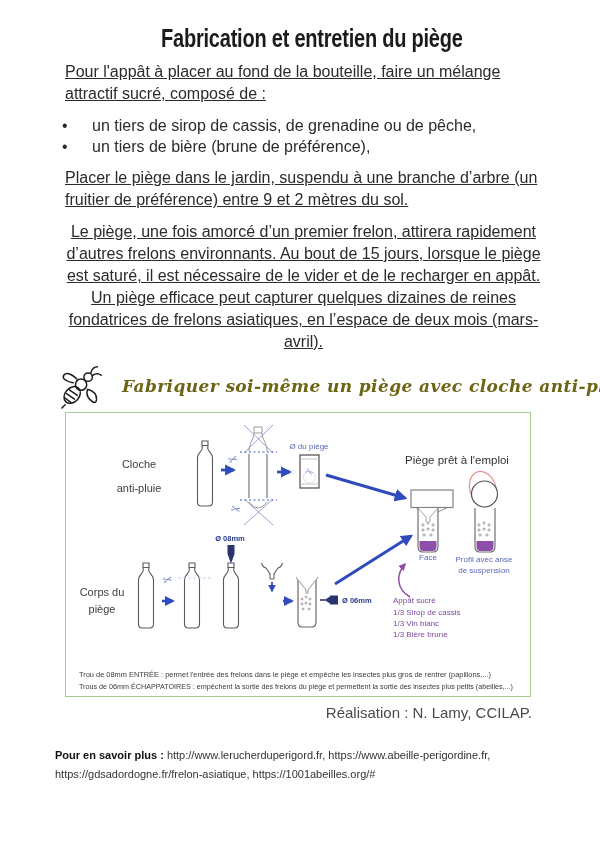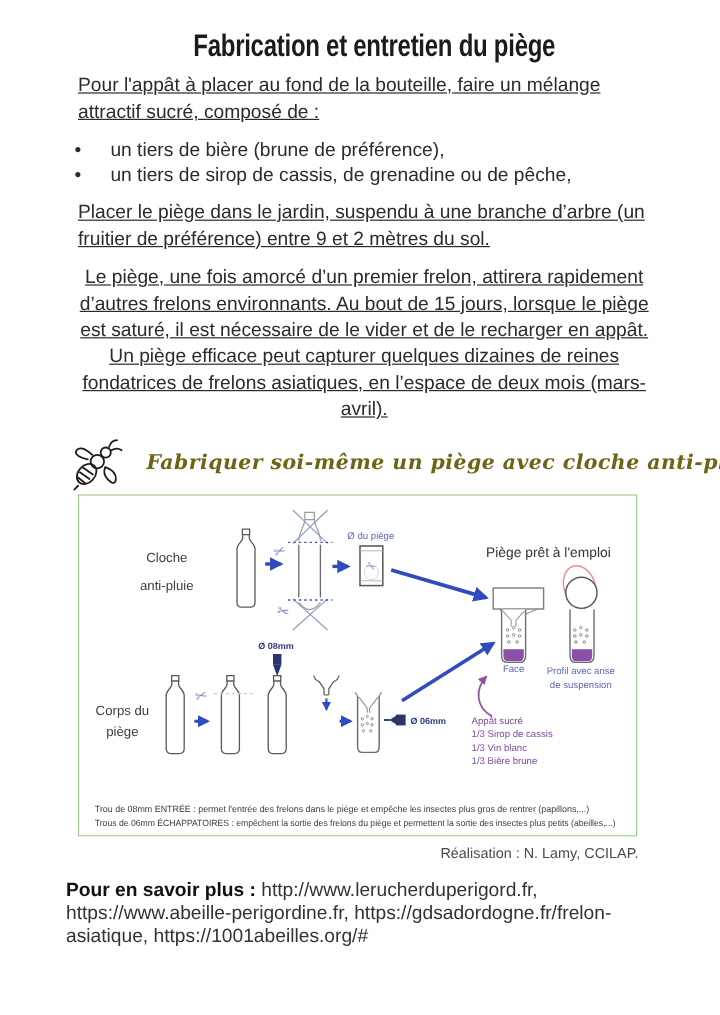--- a/index.html
+++ b/index.html
@@ -13,22 +13,22 @@
   ul.ing{list-style:none;margin:4px 0 0;padding:0;}
   ul.ing li{font-size:16px;line-height:21px;padding-left:37px;position:relative;}
   ul.ing li::before{content:"\2022";position:absolute;left:7px;color:#2b2b2b;}
   .p2{margin-top:12px;}
   .p3{margin-top:8px;line-height:21px;text-align:center;}
   .sec{margin-top:2px;display:flex;align-items:center;height:46px;}
   .bee{width:47px;height:45px;margin-left:4px;flex:none;}
   .script{font-family:"DejaVu Serif",serif;font-style:italic;color:#6d6414;font-size:17px;font-weight:700;margin-left:16px;letter-spacing:0.4px;white-space:nowrap;}
   .dbox{margin-left:10px;margin-top:3px;width:464px;height:283px;border:1.5px solid #a5cb8d;background:#fff;}
   .dbox svg{display:block;}
-  .credit{width:477px;text-align:right;font-size:12px;color:#4a4a4a;margin-top:7px;}
-  .footer{margin:15px 0 0;font-size:16px;line-height:19px;color:#333;overflow-wrap:break-word;}
+  .credit{width:477px;text-align:right;font-size:15px;color:#4a4a4a;margin-top:7px;}
+  .footer{margin:25px 0 0;font-size:11px;line-height:19px;color:#333;overflow-wrap:break-word;}
   .footer b{color:#111;}
   
   .dl{font-family:"Liberation Sans",sans-serif;font-size:11px;fill:#3d3d3d;}
   .bl{font-family:"Liberation Sans",sans-serif;font-size:8px;fill:#5b68b8;}
   .pl{font-family:"Liberation Sans",sans-serif;font-size:8px;fill:#7d4a9e;}
   .nv{font-family:"Liberation Sans",sans-serif;font-size:7.5px;font-weight:bold;fill:#2a3a8c;}
   .cap{font-family:"Liberation Sans",sans-serif;font-size:7.5px;fill:#3a3a3a;}
   .ttl{font-family:"Liberation Sans",sans-serif;font-size:11.5px;fill:#333;}
   .sc{font-family:"DejaVu Sans",sans-serif;font-size:12px;fill:#7c89c4;}
   .sc2{font-family:"DejaVu Sans",sans-serif;font-size:10px;fill:#8a97cf;}
@@ -36,22 +36,22 @@
 </head>
 <body>
 
 <div class="page">
   <h1><span class="condensed">Fabrication et entretien du piège</span></h1>
 
   <div class="content">
     <p class="body p1">Pour l'appât à placer au fond de la bouteille,  faire un mélange attractif sucré, composé de :</p>
 
     <ul class="ing">
+      <li>un tiers de sirop de cassis, de grenadine ou de pêche,</li>
       <li>un tiers de bière (brune de préférence),</li>
-      <li>un tiers de sirop de cassis, de grenadine ou de pêche,</li>
     </ul>
 
     <p class="body p2">Placer le piège dans le jardin, suspendu à une branche d’arbre (un fruitier de préférence) entre 9 et 2 mètres du sol.</p>
     <p class="body p3">Le piège, une fois amorcé d’un premier frelon, attirera rapidement d’autres frelons environnants. Au bout de 15 jours, lorsque le piège est saturé, il est nécessaire de le vider et de le recharger en appât. Un piège efficace peut capturer quelques dizaines de reines fondatrices de frelons asiatiques, en l’espace de deux mois (mars-avril).</p>
 
     <div class="sec">
       <svg class="bee" viewBox="0 0 50 48" aria-hidden="true">
         <g stroke="#1c1c1c" stroke-width="1.6" fill="none" stroke-linecap="round" stroke-linejoin="round">
           <path d="M34,9 q2,-6 7,-6 M36,12 q5,-3 9,0"></path>
           <circle cx="31" cy="14" r="4.5"></circle>

